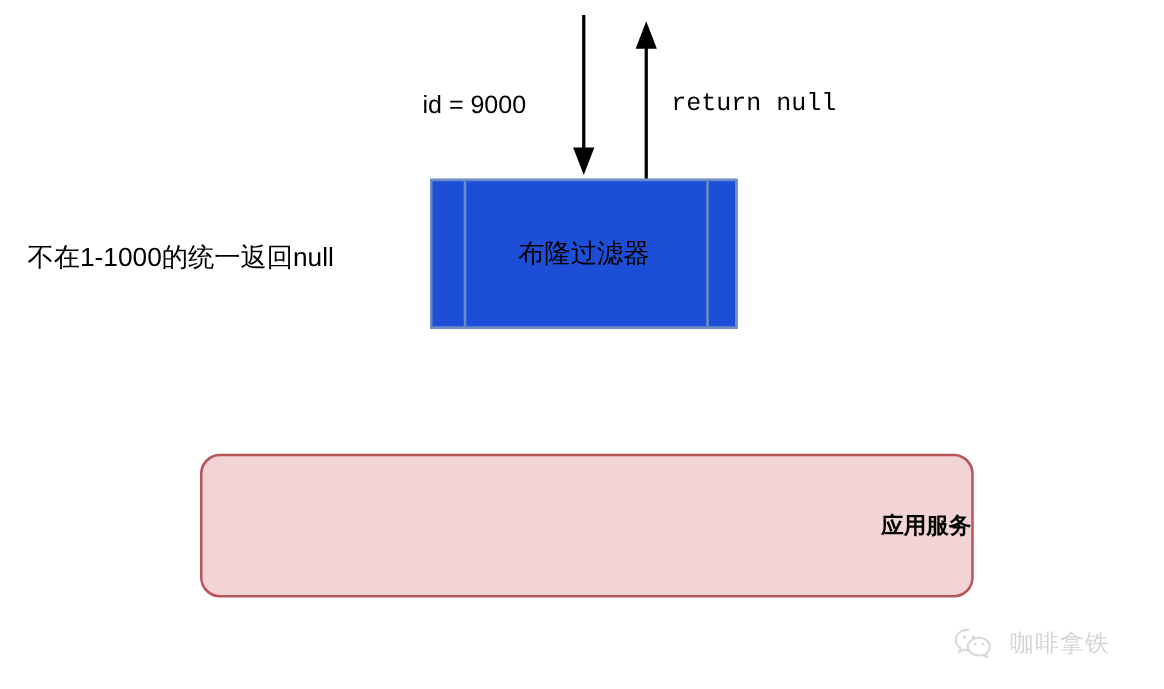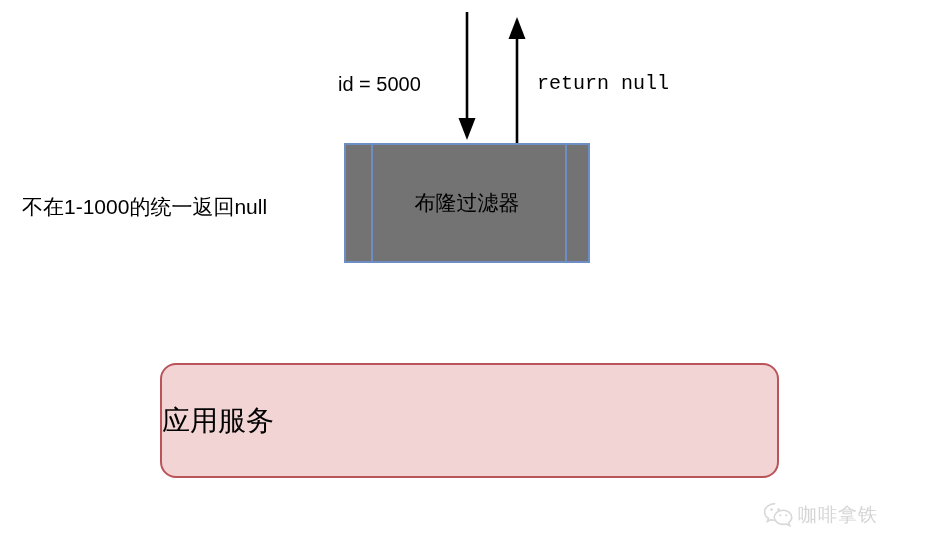--- a/index.html
+++ b/index.html
@@ -19,21 +19,21 @@
     overflow: hidden;
   }
 
   
   .bloom-node {
     position: absolute;
     left: 344px;
     top: 143px;
     width: 246px;
     height: 120px;
-    background: #737373;
+    background: #1d4ed8;
     border: 2px solid #6d8ec4;
     box-sizing: border-box;
   }
   .bloom-divider {
     position: absolute;
     top: 0;
     bottom: 0;
     width: 2px;
     background: #6d8ec4;
   }
@@ -63,25 +63,26 @@
     border: 2px solid #b9545a;
     border-radius: 16px;
     box-sizing: border-box;
   }
   .app-label {
     position: absolute;
     left: 0;
     right: 0;
     top: 50%;
     transform: translateY(-50%);
-    text-align: left;
-    font-size: 28px;
+    text-align: right;
+    font-size: 18px;
     line-height: 1.2;
     color: #000000;
     white-space: nowrap;
+    font-weight: bold;
   }
 
   
   .free-label {
     position: absolute;
     font-size: 21px;
     line-height: 1.2;
     color: #000000;
     white-space: nowrap;
   }
@@ -99,21 +100,21 @@
     pointer-events: none;
   }
 
   
   .watermark {
     position: absolute;
     left: 762px;
     top: 501px;
     display: flex;
     align-items: center;
-    gap: 2px;
+    gap: 12px;
   }
   .watermark-text {
     font-size: 19px;
     color: #d5d5d5;
     letter-spacing: 1px;
     white-space: nowrap;
   }
   .wechat-icon { display: block; }
 </style>
 </head>
@@ -129,21 +130,21 @@
     </g>
 
     <g>
       <line x1="517" y1="143" x2="517" y2="36" stroke="#000000" stroke-width="2.6"></line>
       <polygon points="517,17 508.5,39 525.5,39" fill="#000000"></polygon>
     </g>
   </svg>
 
   <div class="free-label label-left-note">不在1-1000的统一返回null</div>
 
-  <div class="free-label label-request">id = 5000</div>
+  <div class="free-label label-request">id = 9000</div>
 
   <div class="free-label label-response">return null</div>
 
   <div class="bloom-node">
     <div class="bloom-divider left"></div>
     <div class="bloom-divider right"></div>
     <div class="bloom-label">布隆过滤器</div>
   </div>
 
   <div class="app-node">

